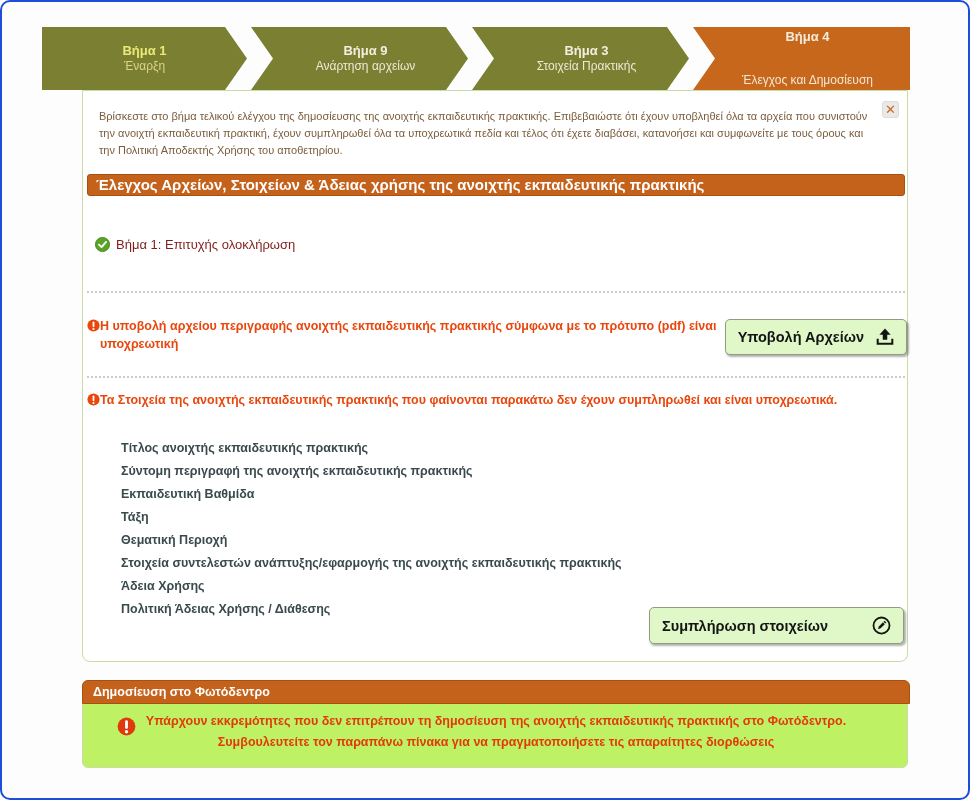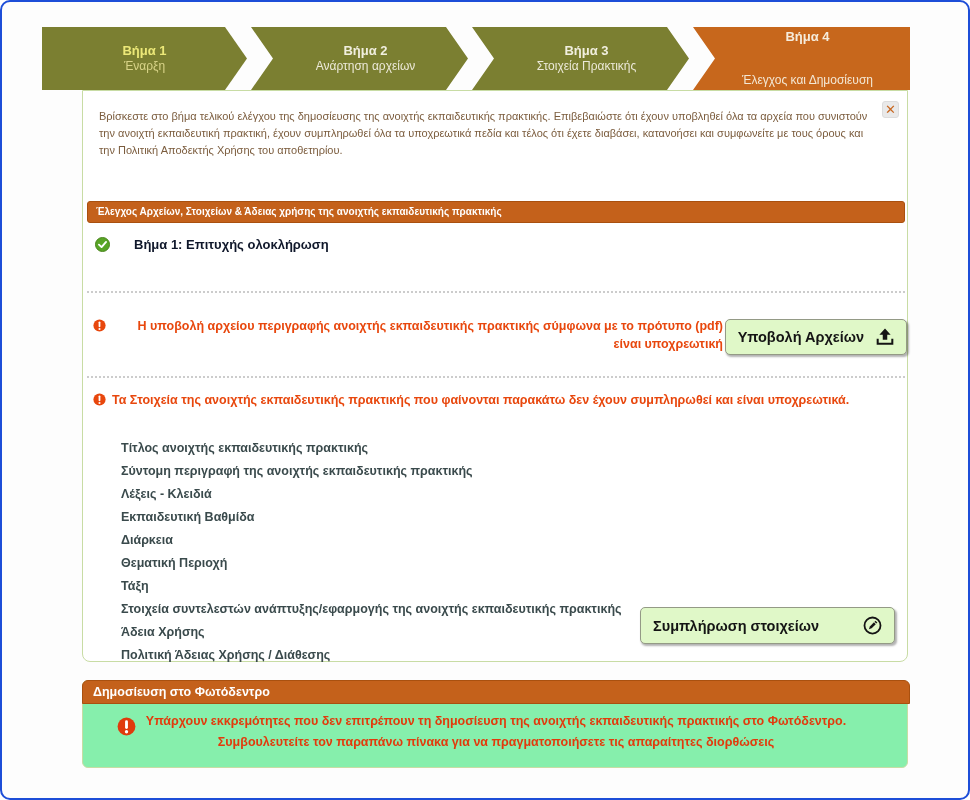--- a/index.html
+++ b/index.html
@@ -47,61 +47,61 @@
     position:absolute; left:16px; top:17px; width:778px;
     font-size:11px; line-height:17px; color:#7b5c3d;
   }
   .close-btn {
     position:absolute; right:8px; top:10px; width:17px; height:17px;
     background:#e9e9e9; border:1px solid #dcdcdc; border-radius:3px;
     color:#c9671f; font-weight:bold; font-size:13px; line-height:15px;
     text-align:center; cursor:pointer;
   }
   .section-header {
-    position:absolute; left:4px; top:110px; width:818px; height:22px;
+    position:absolute; left:4px; top:83px; width:818px; height:22px;
     background:#c4611b; border:1px solid #a9500f; border-radius:3px;
-    color:#ffffff; font-size:10px; font-weight:bold;
+    color:#ffffff; font-size:15px; font-weight:bold;
     line-height:20px; padding-left:8px;
     white-space:nowrap; overflow:hidden;
   }
   .success-row {
     position:absolute; left:12px; top:146px;
-    display:flex; align-items:center; gap:24px;
-    color:#0f172a; font-size:13px; font-weight:bold;
+    display:flex; align-items:center; gap:6px;
+    color:#7f1d1d; font-size:13px; font-weight:normal;
   }
   .dotted { position:absolute; left:4px; width:818px; border-top:2px dotted #cccccc; }
   .dotted-1 { top:200px; }
   .dotted-2 { top:285px; }
 
-  .warn-row { position:absolute; left:10px; display:flex; gap:6px; align-items:flex-start;text-align:right; }
+  .warn-row { position:absolute; left:4px; display:flex; gap:0; align-items:flex-start; }
   .warn-row-files  { top:226px; width:630px; }
   .warn-row-fields { top:300px; width:780px; }
   .warn-text { color:#e8470d; font-size:12.5px; font-weight:bold; line-height:18px; }
   .mini-warn { flex:0 0 auto; margin-top:2px; }
 
   .field-list { position:absolute; left:38px; top:346px; }
   .field-item {
     color:#3a4a4c; font-size:12.5px; font-weight:bold;
     line-height:23px; height:23px;
   }
 
   .btn {
     position:absolute; display:flex; align-items:center; gap:12px;
     background:#e0f8c8; border:1px solid #949a86; border-radius:5px;
     box-shadow:1.5px 2px 2px rgba(0,0,0,0.3);
     font-size:14.5px; font-weight:bold; color:#141414;
     padding:8px 12px; cursor:pointer; white-space:nowrap;
   }
   .btn-upload { right:0; top:228px; }
-  .btn-fill   { right:12px; top:516px;gap:44px; }
+  .btn-fill   { right:3px; top:516px;gap:44px; }
 
   
   .panel-publish {
     position:absolute; left:80px; top:678px; width:826px; height:88px;
-    background:#86efac; border:1px solid #c8dca4; border-radius:6px;
+    background:#bef264; border:1px solid #c8dca4; border-radius:6px;
   }
   .publish-header {
     position:absolute; left:-1px; top:-1px; width:828px; height:24px;
     background:#c4611b; border:1px solid #a9500f; border-radius:6px 6px 0 0;
     color:#ffffff; font-size:12.5px; font-weight:bold;
     line-height:22px; padding-left:10px;
   }
   .publish-body {
     position:absolute; left:0; top:30px; width:826px; text-align:center;
     padding:0 44px;
@@ -115,21 +115,21 @@
 <body>
 
 <div class="frame">
 
   <div class="stepbar">
     <div class="step step-olive step-first t-yellow">
       <div class="step-title">Βήμα 1</div>
       <div class="step-sub">Έναρξη</div>
     </div>
     <div class="step step-olive step-mid t-pale">
-      <div class="step-title">Βήμα 2</div>
+      <div class="step-title">Βήμα 9</div>
       <div class="step-sub">Ανάρτηση αρχείων</div>
     </div>
     <div class="step step-olive step-mid t-pale">
       <div class="step-title">Βήμα 3</div>
       <div class="step-sub">Στοιχεία Πρακτικής</div>
     </div>
     <div class="step step-orange step-last t-warm">
       <div class="step-title">Βήμα 4</div>
       <div class="step-sub">Έλεγχος και Δημοσίευση</div>
     </div>
@@ -178,25 +178,23 @@
         <circle cx="8" cy="8" r="7.5" fill="#e8470d"></circle>
         <rect x="6.9" y="3" width="2.2" height="7" rx="1.1" fill="#ffffff"></rect>
         <circle cx="8" cy="12.3" r="1.3" fill="#ffffff"></circle>
       </svg>
       <span class="warn-text">Τα Στοιχεία της ανοιχτής εκπαιδευτικής πρακτικής που φαίνονται παρακάτω δεν έχουν συμπληρωθεί και είναι υποχρεωτικά.</span>
     </div>
 
     <div class="field-list">
       <div class="field-item">Τίτλος ανοιχτής εκπαιδευτικής πρακτικής</div>
       <div class="field-item">Σύντομη περιγραφή της ανοιχτής εκπαιδευτικής πρακτικής</div>
-      <div class="field-item">Λέξεις - Κλειδιά</div>
       <div class="field-item">Εκπαιδευτική Βαθμίδα</div>
-      <div class="field-item">Διάρκεια</div>
+      <div class="field-item">Τάξη</div>
       <div class="field-item">Θεματική Περιοχή</div>
-      <div class="field-item">Τάξη</div>
       <div class="field-item">Στοιχεία συντελεστών ανάπτυξης/εφαρμογής της ανοιχτής εκπαιδευτικής πρακτικής</div>
       <div class="field-item">Άδεια Χρήσης</div>
       <div class="field-item">Πολιτική Άδειας Χρήσης / Διάθεσης</div>
     </div>
 
     <button class="btn btn-fill">
       <span>Συμπλήρωση στοιχείων</span>
       <svg class="icon-svg" width="19" height="19" viewBox="0 0 18 18">
         <circle cx="9" cy="9" r="7.6" fill="none" stroke="#141414" stroke-width="1.7"></circle>
         <path d="M5.6 12.6 L6.5 9.9 L10.4 6 L12.1 7.7 L8.2 11.6 Z" fill="#141414"></path>

